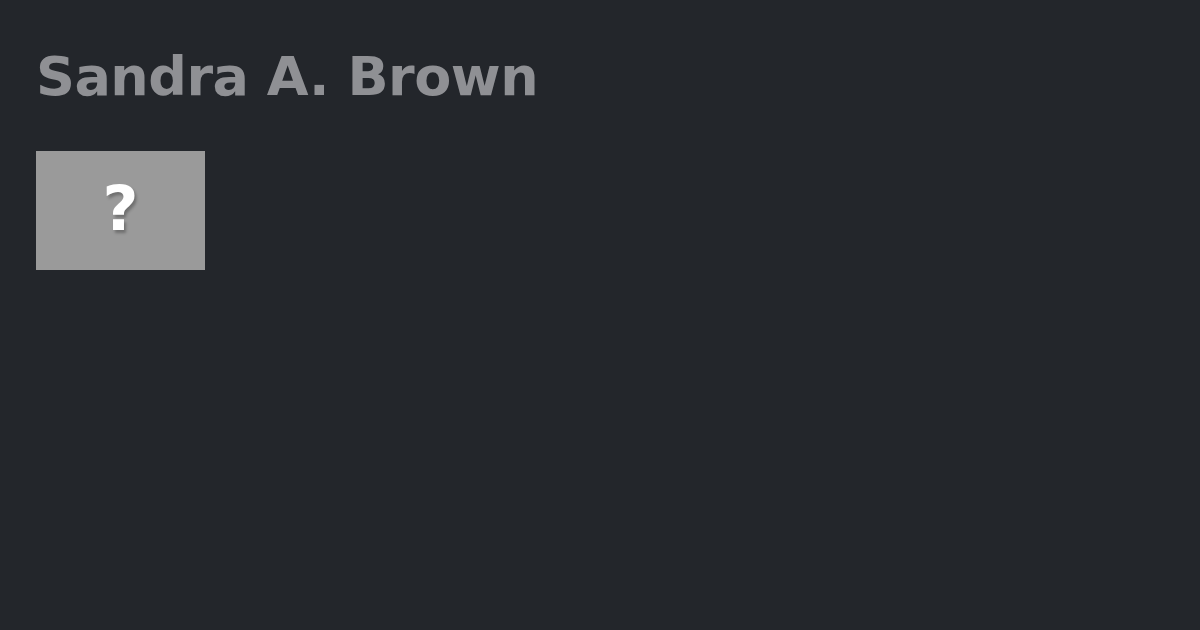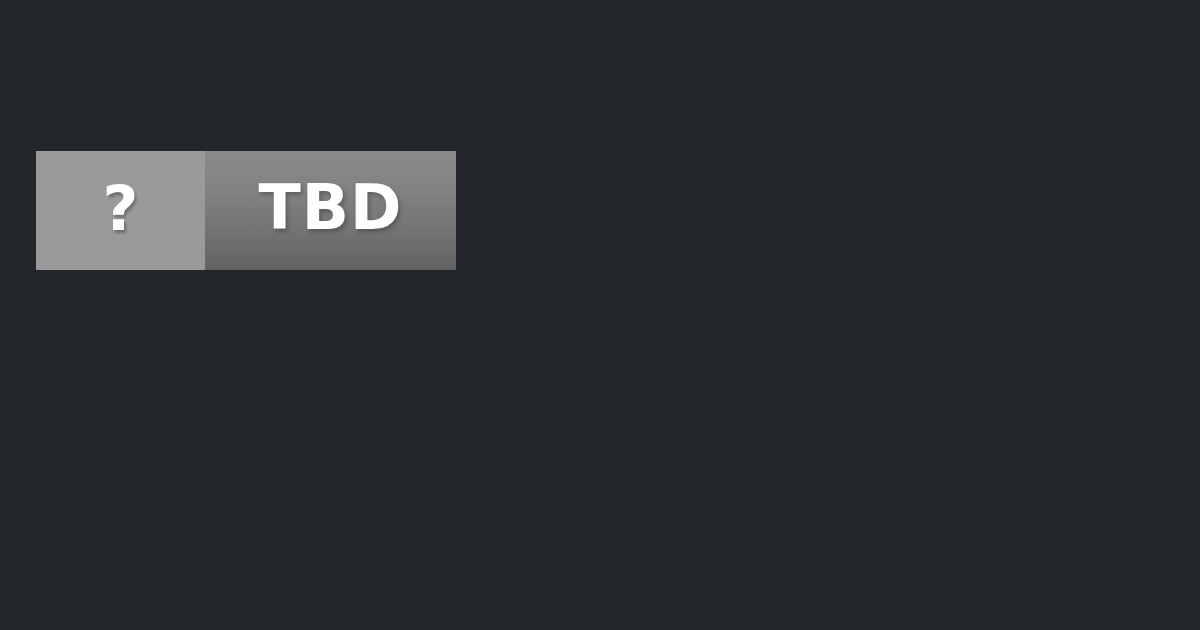--- a/index.html
+++ b/index.html
@@ -107,28 +107,26 @@
     line-height: 30px;
     font-weight: 400;
     color: #b8bcc1;
   }
 </style>
 </head>
 <body>
 
 <div class="page">
 
+  <h1 class="entity-title">Sandra A. Brown</h1>
 
   <div class="content-row">
 
     <div class="thumb-placeholder">
       <div class="thumb-left">
         <span class="thumb-qmark">?</span>
-      </div>
-      <div class="thumb-right">
-        <span class="thumb-tbd">TBD</span>
       </div>
     </div>
 
 
   </div>
 
 </div>
 
 </body></html>

